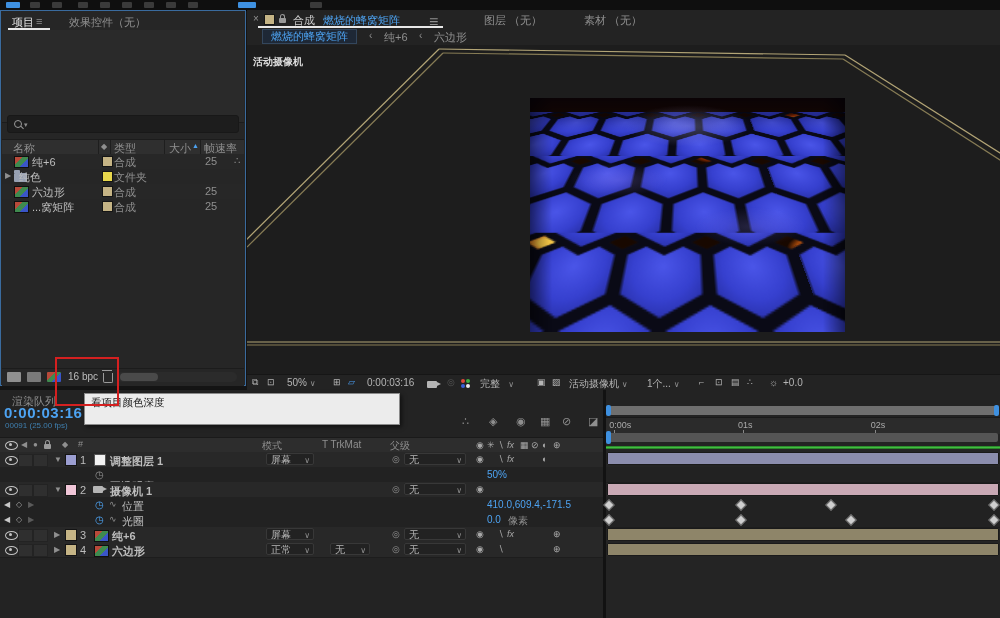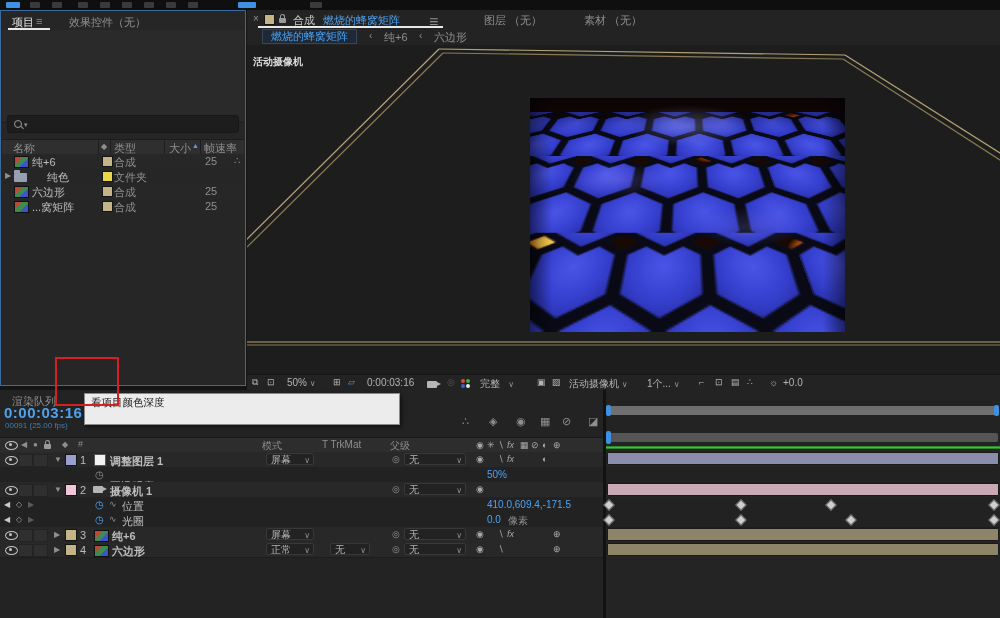--- a/index.html
+++ b/index.html
@@ -153,40 +153,49 @@
       <span class="compicon" style="left:12px;top:2px;"></span>
       <span class="abs txt" style="left:30px;top:1px;">纯+6</span>
       <span class="chip" style="left: 100px; top: 2px; background: rgb(197, 180, 133);" id="pchip0" title="#c5b485"></span>
       <span class="abs txt dim" style="left:112px;top:1px;">合成</span>
       <span class="abs txt dim" style="left:203px;top:1px;">25</span>
       <span class="abs dim" style="left:232px;top:1px;font-size:10px;">∴</span>
     </div>
     <div class="prow" style="top:15px;">
       <span class="abs dim" style="left:3px;top:2px;font-size:8px;">▶</span>
       <span class="foldericon" style="left:12px;top:4px;"></span>
-      <span class="abs txt" style="left:45px;top:1px;">纯色</span>
+      <span class="abs txt" style="left:17px;top:1px;">纯色</span>
       <span class="chip" style="left: 100px; top: 2px; background: rgb(232, 215, 76);" id="pchip1"></span>
       <span class="abs txt dim" style="left:112px;top:1px;">文件夹</span>
     </div>
     <div class="prow" style="top:30px;">
       <span class="compicon" style="left:12px;top:2px;"></span>
       <span class="abs txt" style="left:30px;top:1px;">六边形</span>
       <span class="chip" style="left: 100px; top: 2px; background: rgb(197, 180, 133);" id="pchip2"></span>
       <span class="abs txt dim" style="left:112px;top:1px;">合成</span>
       <span class="abs txt dim" style="left:203px;top:1px;">25</span>
     </div>
     <div class="prow" style="top:45px;">
       <span class="compicon" style="left:12px;top:2px;"></span>
       <span class="abs txt" style="left:30px;top:1px;">...窝矩阵</span>
       <span class="chip" style="left: 100px; top: 2px; background: rgb(197, 180, 133);" id="pchip3"></span>
       <span class="abs txt dim" style="left:112px;top:1px;">合成</span>
       <span class="abs txt dim" style="left:203px;top:1px;">25</span>
     </div>
   </div>
 
+  <div id="proj-foot">
+    <span class="fico" style="left:5px;"></span>
+    <span class="fico" style="left:25px;background:#7a7a7a;"></span>
+    <span class="fico" style="left:45px;background:linear-gradient(135deg,#b84a3a 0 34%,#3f8a4f 34% 62%,#3a55c8 62%);"></span>
+    <span class="abs txt" style="left:66px;top:2px;font-size:10px;">16 bpc</span>
+    <span class="trash" style="left:101px;top:4px;"></span>
+    <span class="abs" style="left:115px;top:3px;width:120px;height:10px;background:#2b2b2b;border-radius:5px;"></span>
+    <span class="scrollpill" style="left:118px;top:4px;width:38px;height:8px;"></span>
+  </div>
 </div>
 
 <div id="viewer" class="abs">
   <div id="vtabs">
     <span class="abs dim" style="left:6px;top:3px;font-size:10px;">×</span>
     <span class="chip" style="left:17px;top:4px;background:#c5b485;"></span>
     <span class="lock" style="left:32px;top:8px;"></span>
     <span class="abs txt" style="left:46px;top:3px;color:#cfcfcf;">合成</span>
     <span class="abs txt" style="left:76px;top:3px;color:#4da3f2;">燃烧的蜂窝矩阵</span>
     <span class="abs dim" style="left:182px;top:3px;">≡</span>
@@ -412,20 +421,28 @@
       <span class="sw" style="left:553px;">⊕</span>
     </div>
   </div>
 
   <div id="tl-div"></div>
 
   <div id="graph">
     <div class="abs" style="left:2px;top:16px;width:390px;height:9px;background:#6f6f6f;border-radius:4px;"></div>
     <span class="bluechip" style="left:0;top:15px;height:11px;"></span>
     <span class="bluechip" style="left:388px;top:15px;height:11px;"></span>
+    <div class="abs" style="left:0;top:27px;width:394px;height:16px;background:#2b2b2b;border-top:1px solid #1a1a1a;" id="ruler">
+        <span class="rlabel" style="left: 0.8%; top: 2px;">0:00s</span>
+        <span class="rtick" style="left: 2%; top: 12px;"></span>
+        <span class="rlabel" style="left: 33.5%; top: 2px;">01s</span>
+        <span class="rtick" style="left: 34.7%; top: 12px;"></span>
+        <span class="rlabel" style="left: 67.2%; top: 2px;">02s</span>
+        <span class="rtick" style="left: 68.4%; top: 12px;"></span>
+      </div>
     <div class="abs" style="left:2px;top:43px;width:390px;height:9px;background:#555;border-radius:2px;"></div>
     <span class="bluechip" style="left:0;top:41px;height:13px;"></span>
     <div class="abs" style="left:0;top:56px;width:394px;height:3px;background:linear-gradient(180deg,#1e6b1e,#45c445 45%,#1e6b1e);"></div>
     <div class="abs" style="left:0;top:59px;width:394px;height:169px;background:#242424;"></div>
     <div class="bar" style="top: 62px; background: rgb(139, 141, 173);" id="bar0"></div>
     <div class="abs" style="left:0;top:77px;width:394px;height:15px;background:#222;border-bottom:1px solid #1d1d1d;"></div>
     <div class="bar" style="top: 93px; background: rgb(201, 169, 181);" id="bar1"></div>
     <div class="abs" style="left:0;top:107px;width:394px;height:15px;background:#222;border-bottom:1px solid #1d1d1d;"></div>
     <div class="abs" style="left:0;top:122px;width:394px;height:15px;background:#222;border-bottom:1px solid #1d1d1d;"></div>
     <div class="bar" style="top: 138px; height: 13px; background: rgb(142, 133, 105);" id="bar2"></div>

